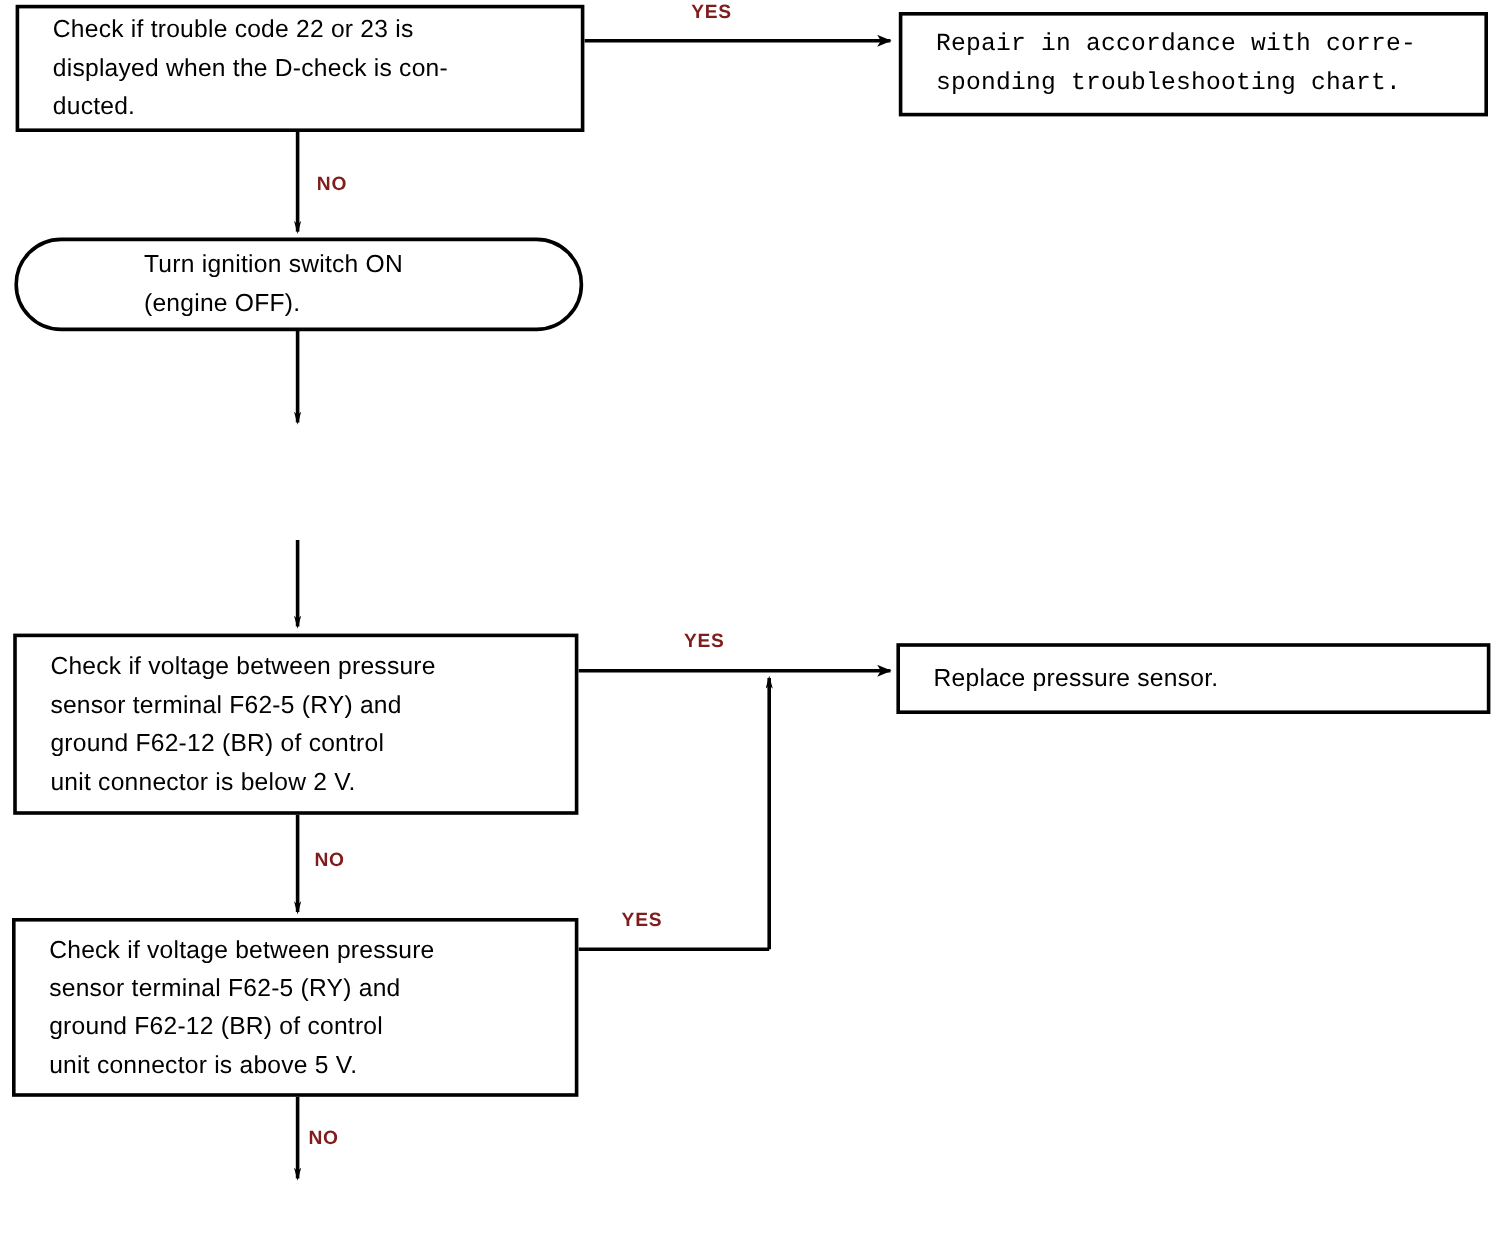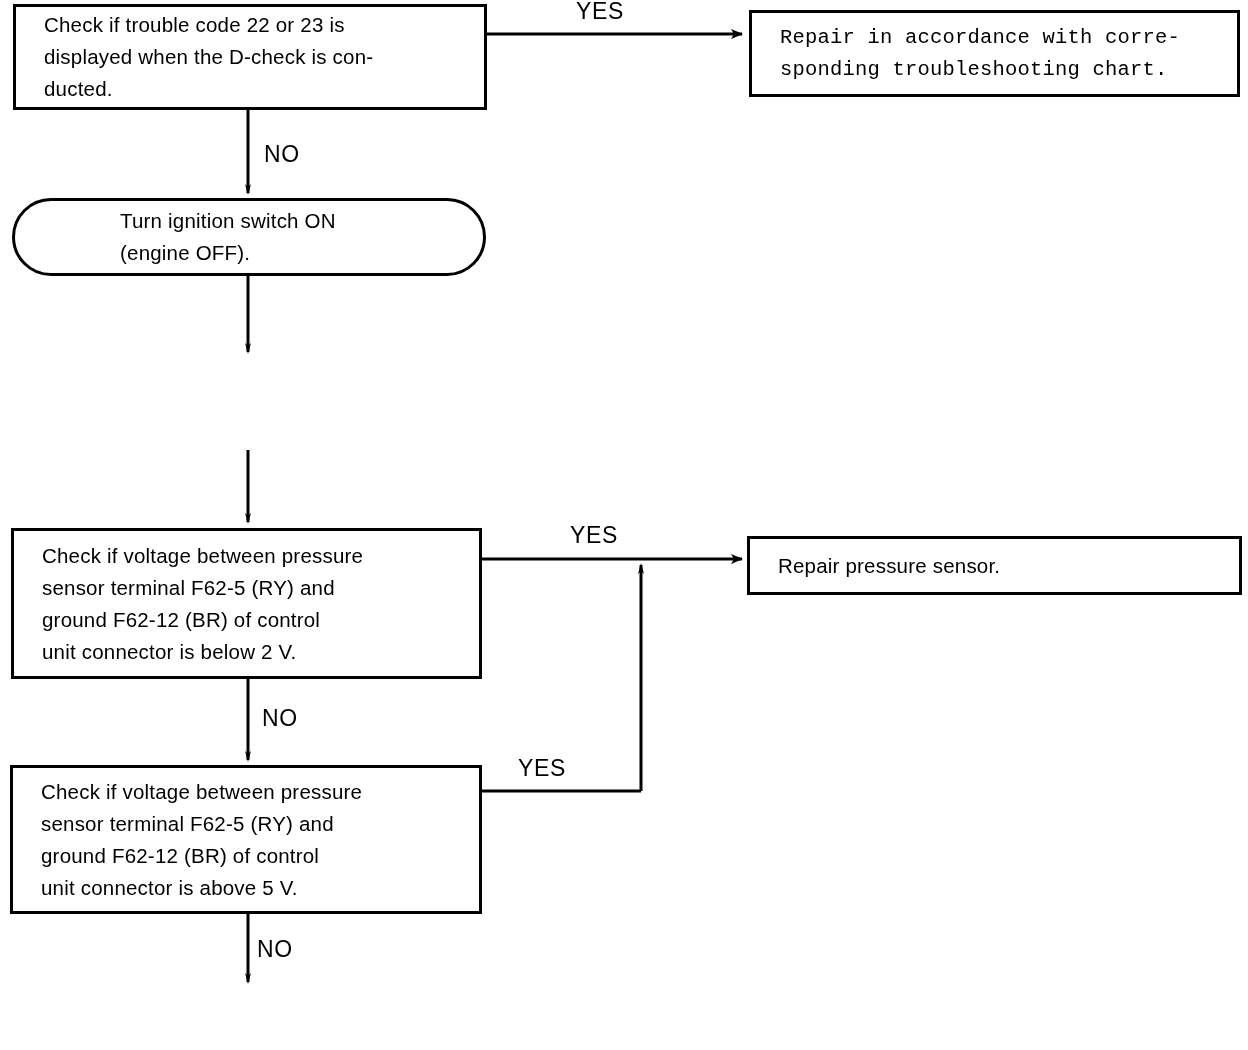--- a/index.html
+++ b/index.html
@@ -43,25 +43,26 @@
     letter-spacing: 0.2px;
     padding-left: 28px;
     padding-right: 10px;
     color: #000000;
   }
   .node.rounded .node-text {
     padding-left: 105px;
   }
   .edge-label {
     position: absolute;
-    font-size: 23px;
+    font-size: 16px;
     line-height: 22px;
     letter-spacing: 0.6px;
-    color: #000000;
+    color: #7f1d1d;
     white-space: nowrap;
+    font-weight: bold;
   }
 </style>
 </head>
 <body>
 
 <div id="chart-root">
 
   <svg id="flow-svg" viewBox="0 0 1248 1050">
     <defs>
       <marker id="arrow-down" markerWidth="12" markerHeight="12" refX="3" refY="9" orient="0" markerUnits="userSpaceOnUse">
@@ -111,21 +112,21 @@
 
 
   <div class="node" style="left:11px; top:528px; width:471px; height:151px;">
     <span class="node-text">Check if voltage between pressure
 sensor terminal F62-5 (RY) and
 ground F62-12 (BR) of control
 unit connector is below 2 V.</span>
   </div>
 
   <div class="node" style="left:747px; top:536px; width:495px; height:59px;">
-    <span class="node-text">Repair pressure sensor.</span>
+    <span class="node-text">Replace pressure sensor.</span>
   </div>
 
   <div class="node" style="left:10px; top:765px; width:472px; height:149px;">
     <span class="node-text">Check if voltage between pressure
 sensor terminal F62-5 (RY) and
 ground F62-12 (BR) of control
 unit connector is above 5 V.</span>
   </div>
 
 

